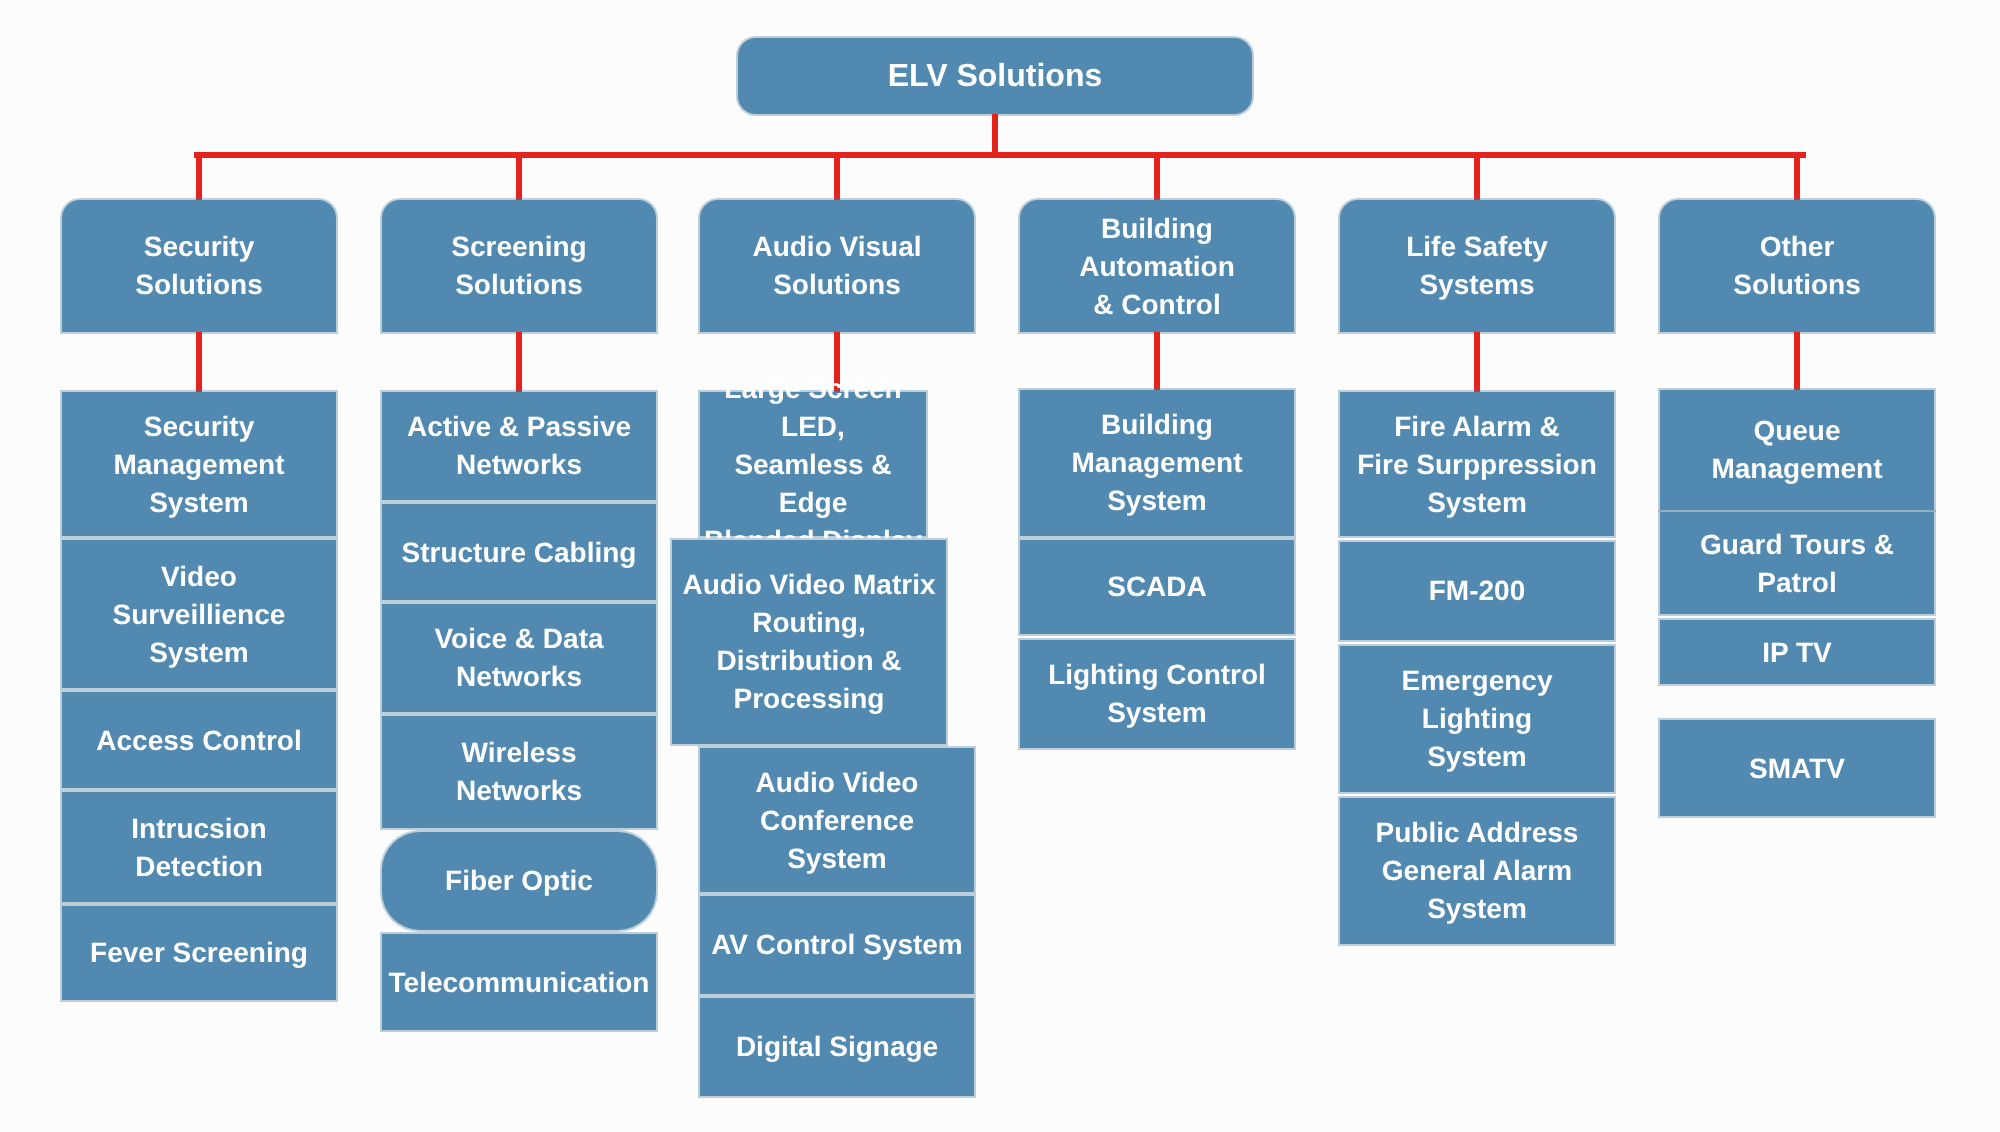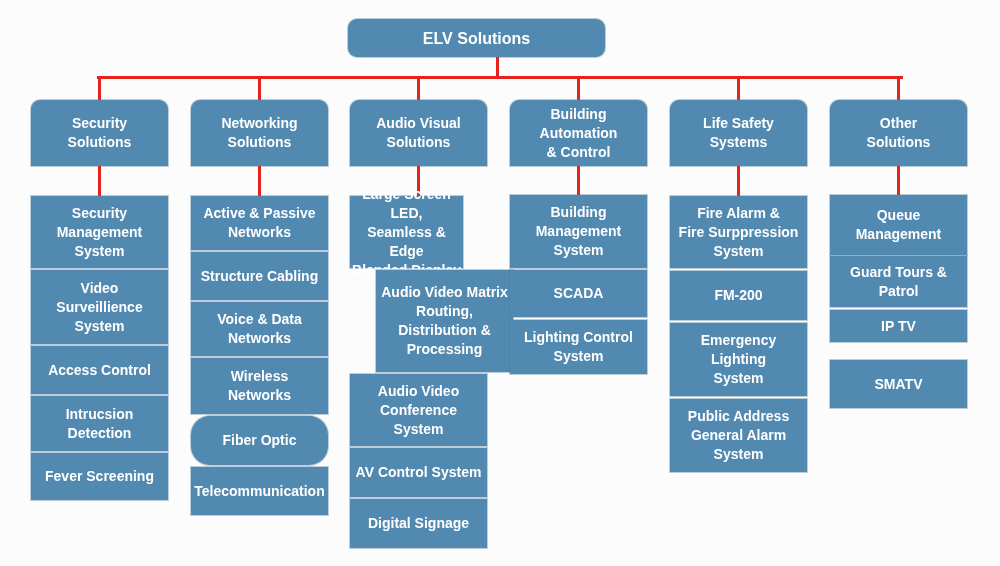--- a/index.html
+++ b/index.html
@@ -23,58 +23,58 @@
     white-space: pre-line;
   }
   .root { border-radius: 9px; font-size: 16px; }
   .cat { border-radius: 9px 9px 0 0; }
   .line { position: absolute; background: #e5231d; }
 </style>
 </head>
 <body>
 
 <div id="chart">
-  <div class="box root" style="left:348px; top:19px; width:257px; height:38px;">ELV Solutions</div>
+  <div class="box root" style="left:369px; top:19px; width:257px; height:38px;">ELV Solutions</div>
   <div class="line" style="left:496px; top:57px; width:3px; height:22px;"></div>
   <div class="line" style="left:97px; top:76px; width:806px; height:3px;"></div>
 <div class="line" style="left: 98px; top: 77px; width: 3px; height: 23px;"></div>
     <div class="box cat" style="left: 31px; top: 100px; width: 137px; height: 66px;">Security
 Solutions</div>
     <div class="line" style="left: 98px; top: 166px; width: 3px; height: 30px;"></div>
     <div class="box" style="left: 31px; top: 196px; width: 137px; height: 72px;">Security
 Management
 System</div>
     <div class="box" style="left: 31px; top: 270px; width: 137px; height: 74px;">Video
 Surveillience
 System</div>
     <div class="box" style="left: 31px; top: 346px; width: 137px; height: 48px;">Access Control</div>
     <div class="box" style="left: 31px; top: 396px; width: 137px; height: 55px;">Intrucsion
 Detection</div>
     <div class="box" style="left: 31px; top: 453px; width: 137px; height: 47px;">Fever Screening</div>
     <div class="line" style="left: 258px; top: 77px; width: 3px; height: 23px;"></div>
-    <div class="box cat" style="left: 191px; top: 100px; width: 137px; height: 66px;">Networking
+    <div class="box cat" style="left: 191px; top: 100px; width: 137px; height: 66px;">Screening
 Solutions</div>
     <div class="line" style="left: 258px; top: 166px; width: 3px; height: 30px;"></div>
     <div class="box" style="left: 191px; top: 196px; width: 137px; height: 54px;">Active &amp; Passive
 Networks</div>
     <div class="box" style="left: 191px; top: 252px; width: 137px; height: 48px;">Structure Cabling</div>
     <div class="box" style="left: 191px; top: 302px; width: 137px; height: 54px;">Voice &amp; Data
 Networks</div>
     <div class="box" style="left: 191px; top: 358px; width: 137px; height: 56px;">Wireless
 Networks</div>
     <div class="box" style="left: 191px; top: 416px; width: 137px; height: 49px; border-radius: 19px;">Fiber Optic</div>
     <div class="box" style="left: 191px; top: 467px; width: 137px; height: 48px;">Telecommunication</div>
     <div class="line" style="left: 417px; top: 77px; width: 3px; height: 23px;"></div>
     <div class="box cat" style="left: 350px; top: 100px; width: 137px; height: 66px;">Audio Visual
 Solutions</div>
     <div class="line" style="left: 417px; top: 166px; width: 3px; height: 30px;"></div>
     <div class="box" style="left: 350px; top: 196px; width: 113px; height: 72px;">Large Screen LED,
 Seamless &amp; Edge
 Blended Display</div>
-    <div class="box" style="left: 336px; top: 270px; width: 137px; height: 102px; margin-left: 40px;">Audio Video Matrix
+    <div class="box" style="left: 336px; top: 270px; width: 137px; height: 102px;">Audio Video Matrix
 Routing,
 Distribution &amp;
 Processing</div>
     <div class="box" style="left: 350px; top: 374px; width: 137px; height: 72px;">Audio Video
 Conference
 System</div>
     <div class="box" style="left: 350px; top: 448px; width: 137px; height: 49px;">AV Control System</div>
     <div class="box" style="left: 350px; top: 499px; width: 137px; height: 49px;">Digital Signage</div>
     <div class="line" style="left: 577px; top: 77px; width: 3px; height: 23px;"></div>
     <div class="box cat" style="left: 510px; top: 100px; width: 137px; height: 66px;">Building

